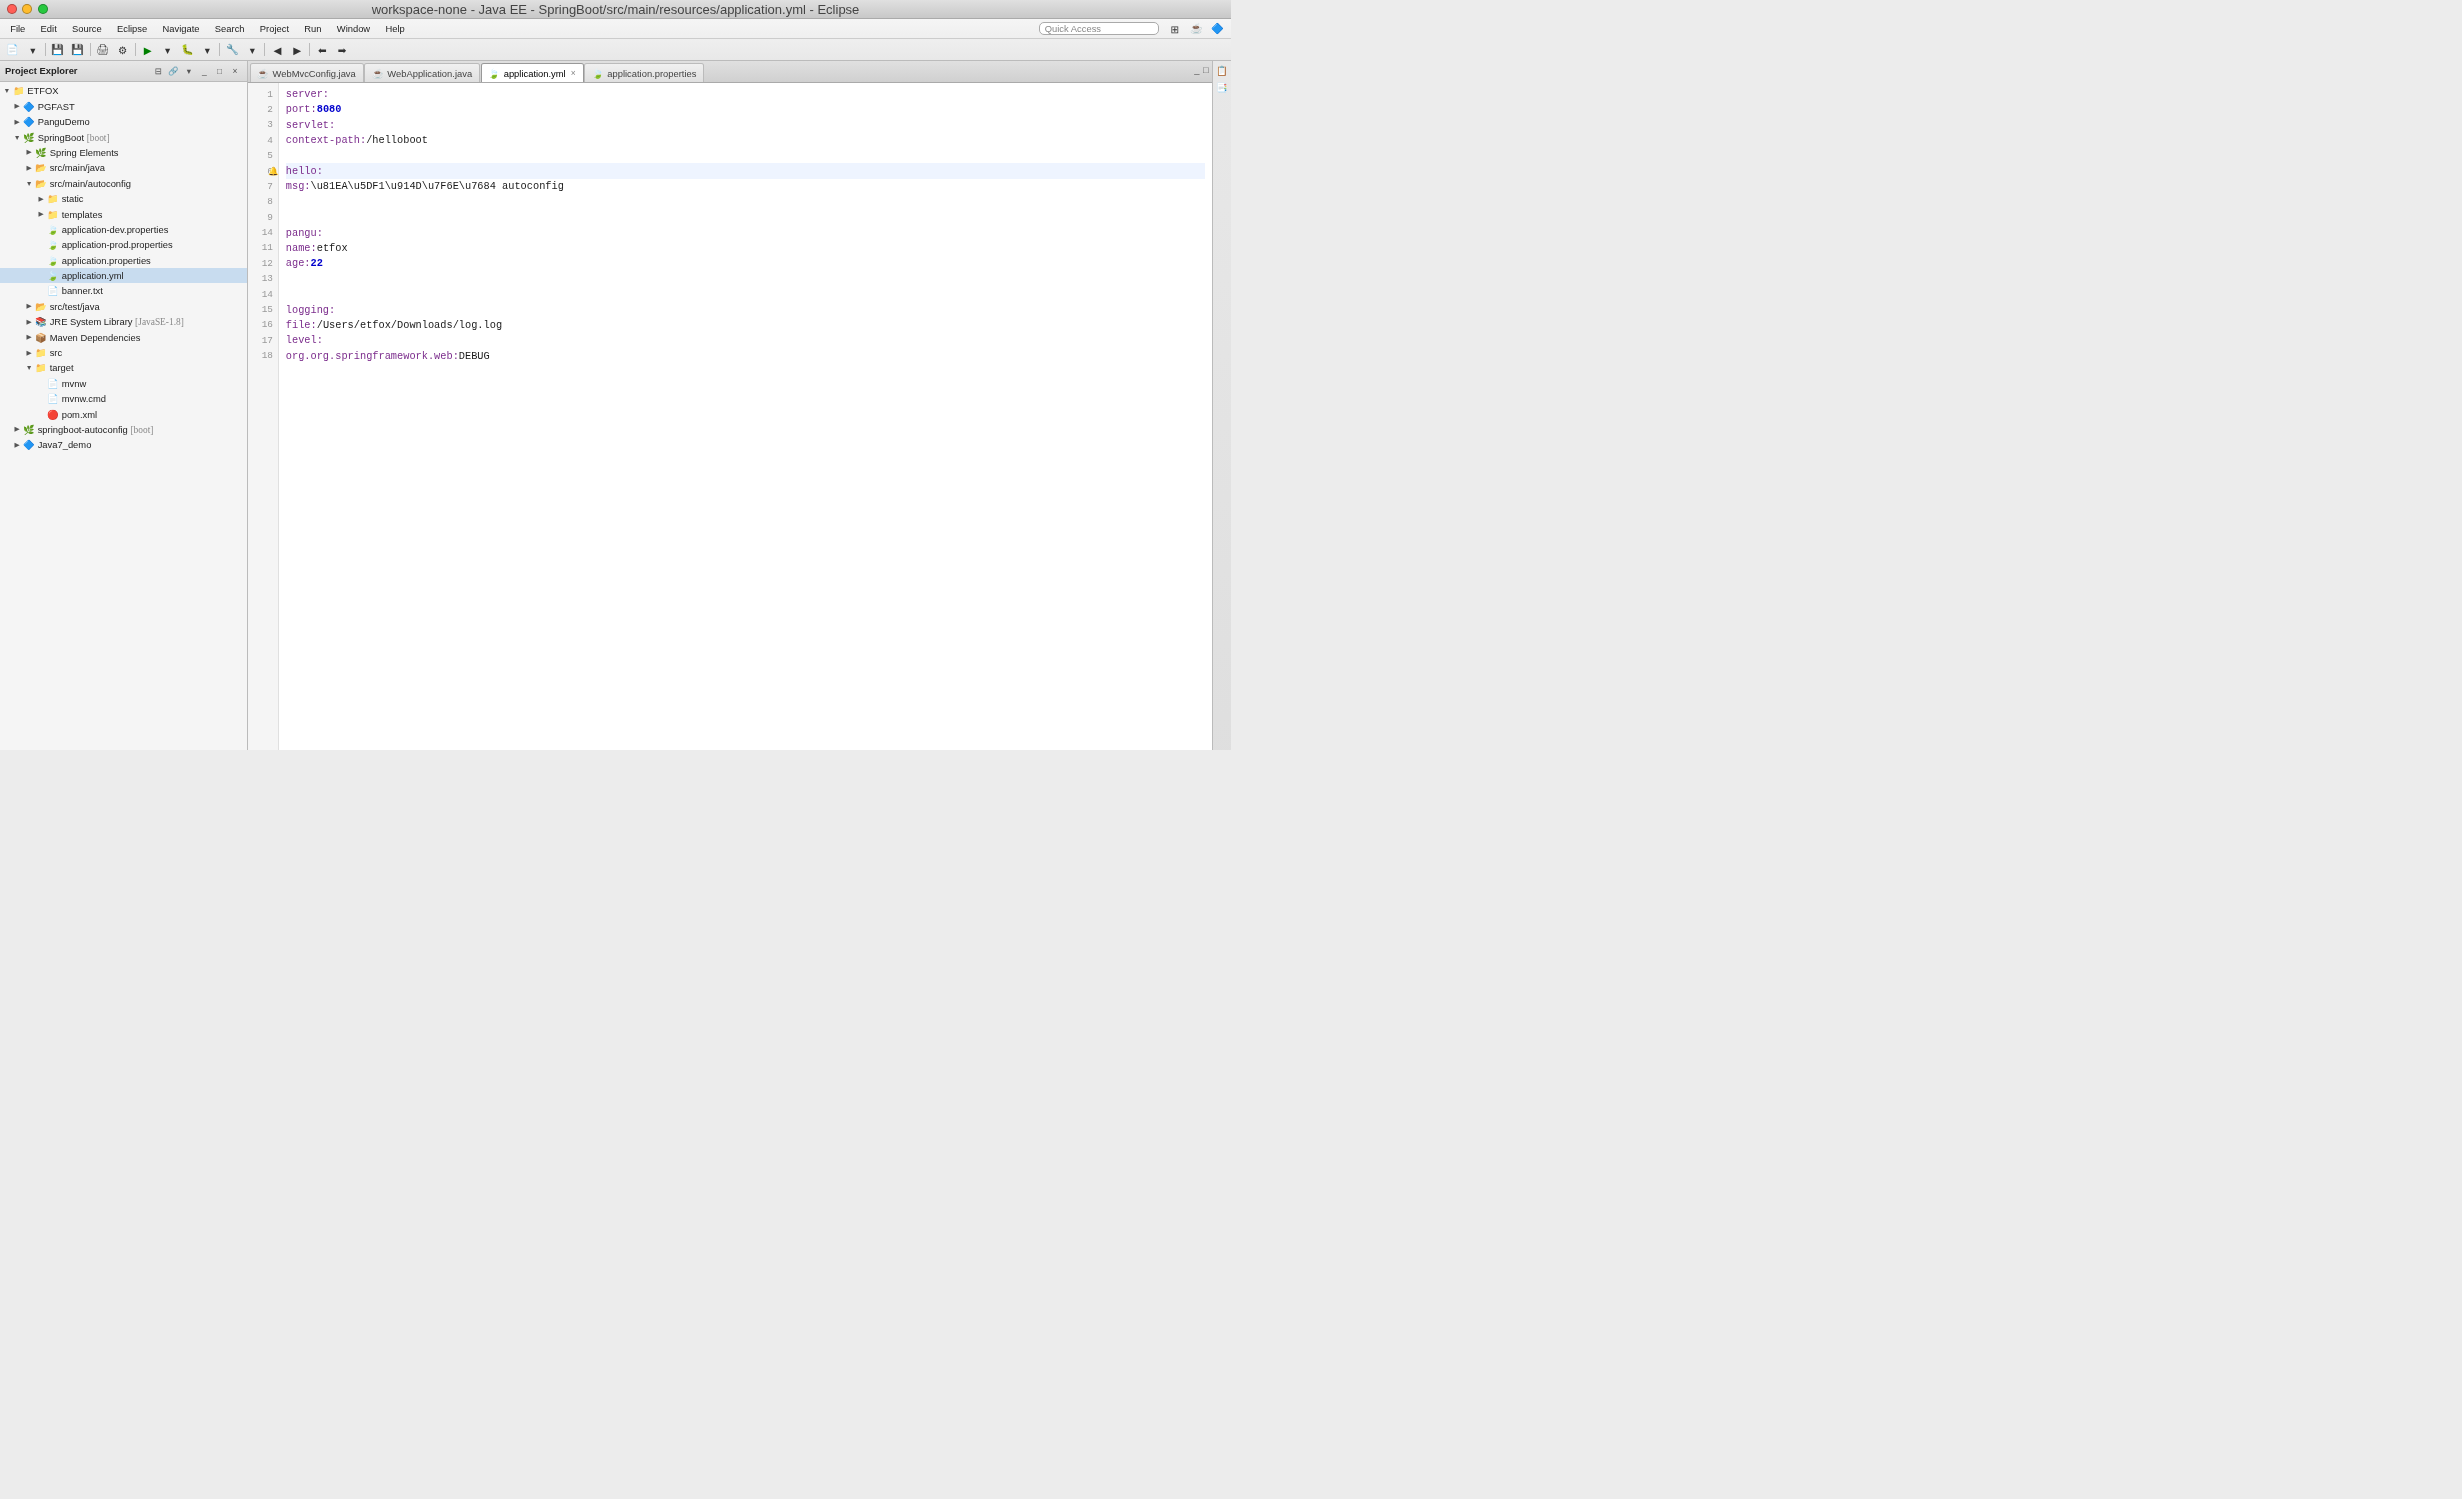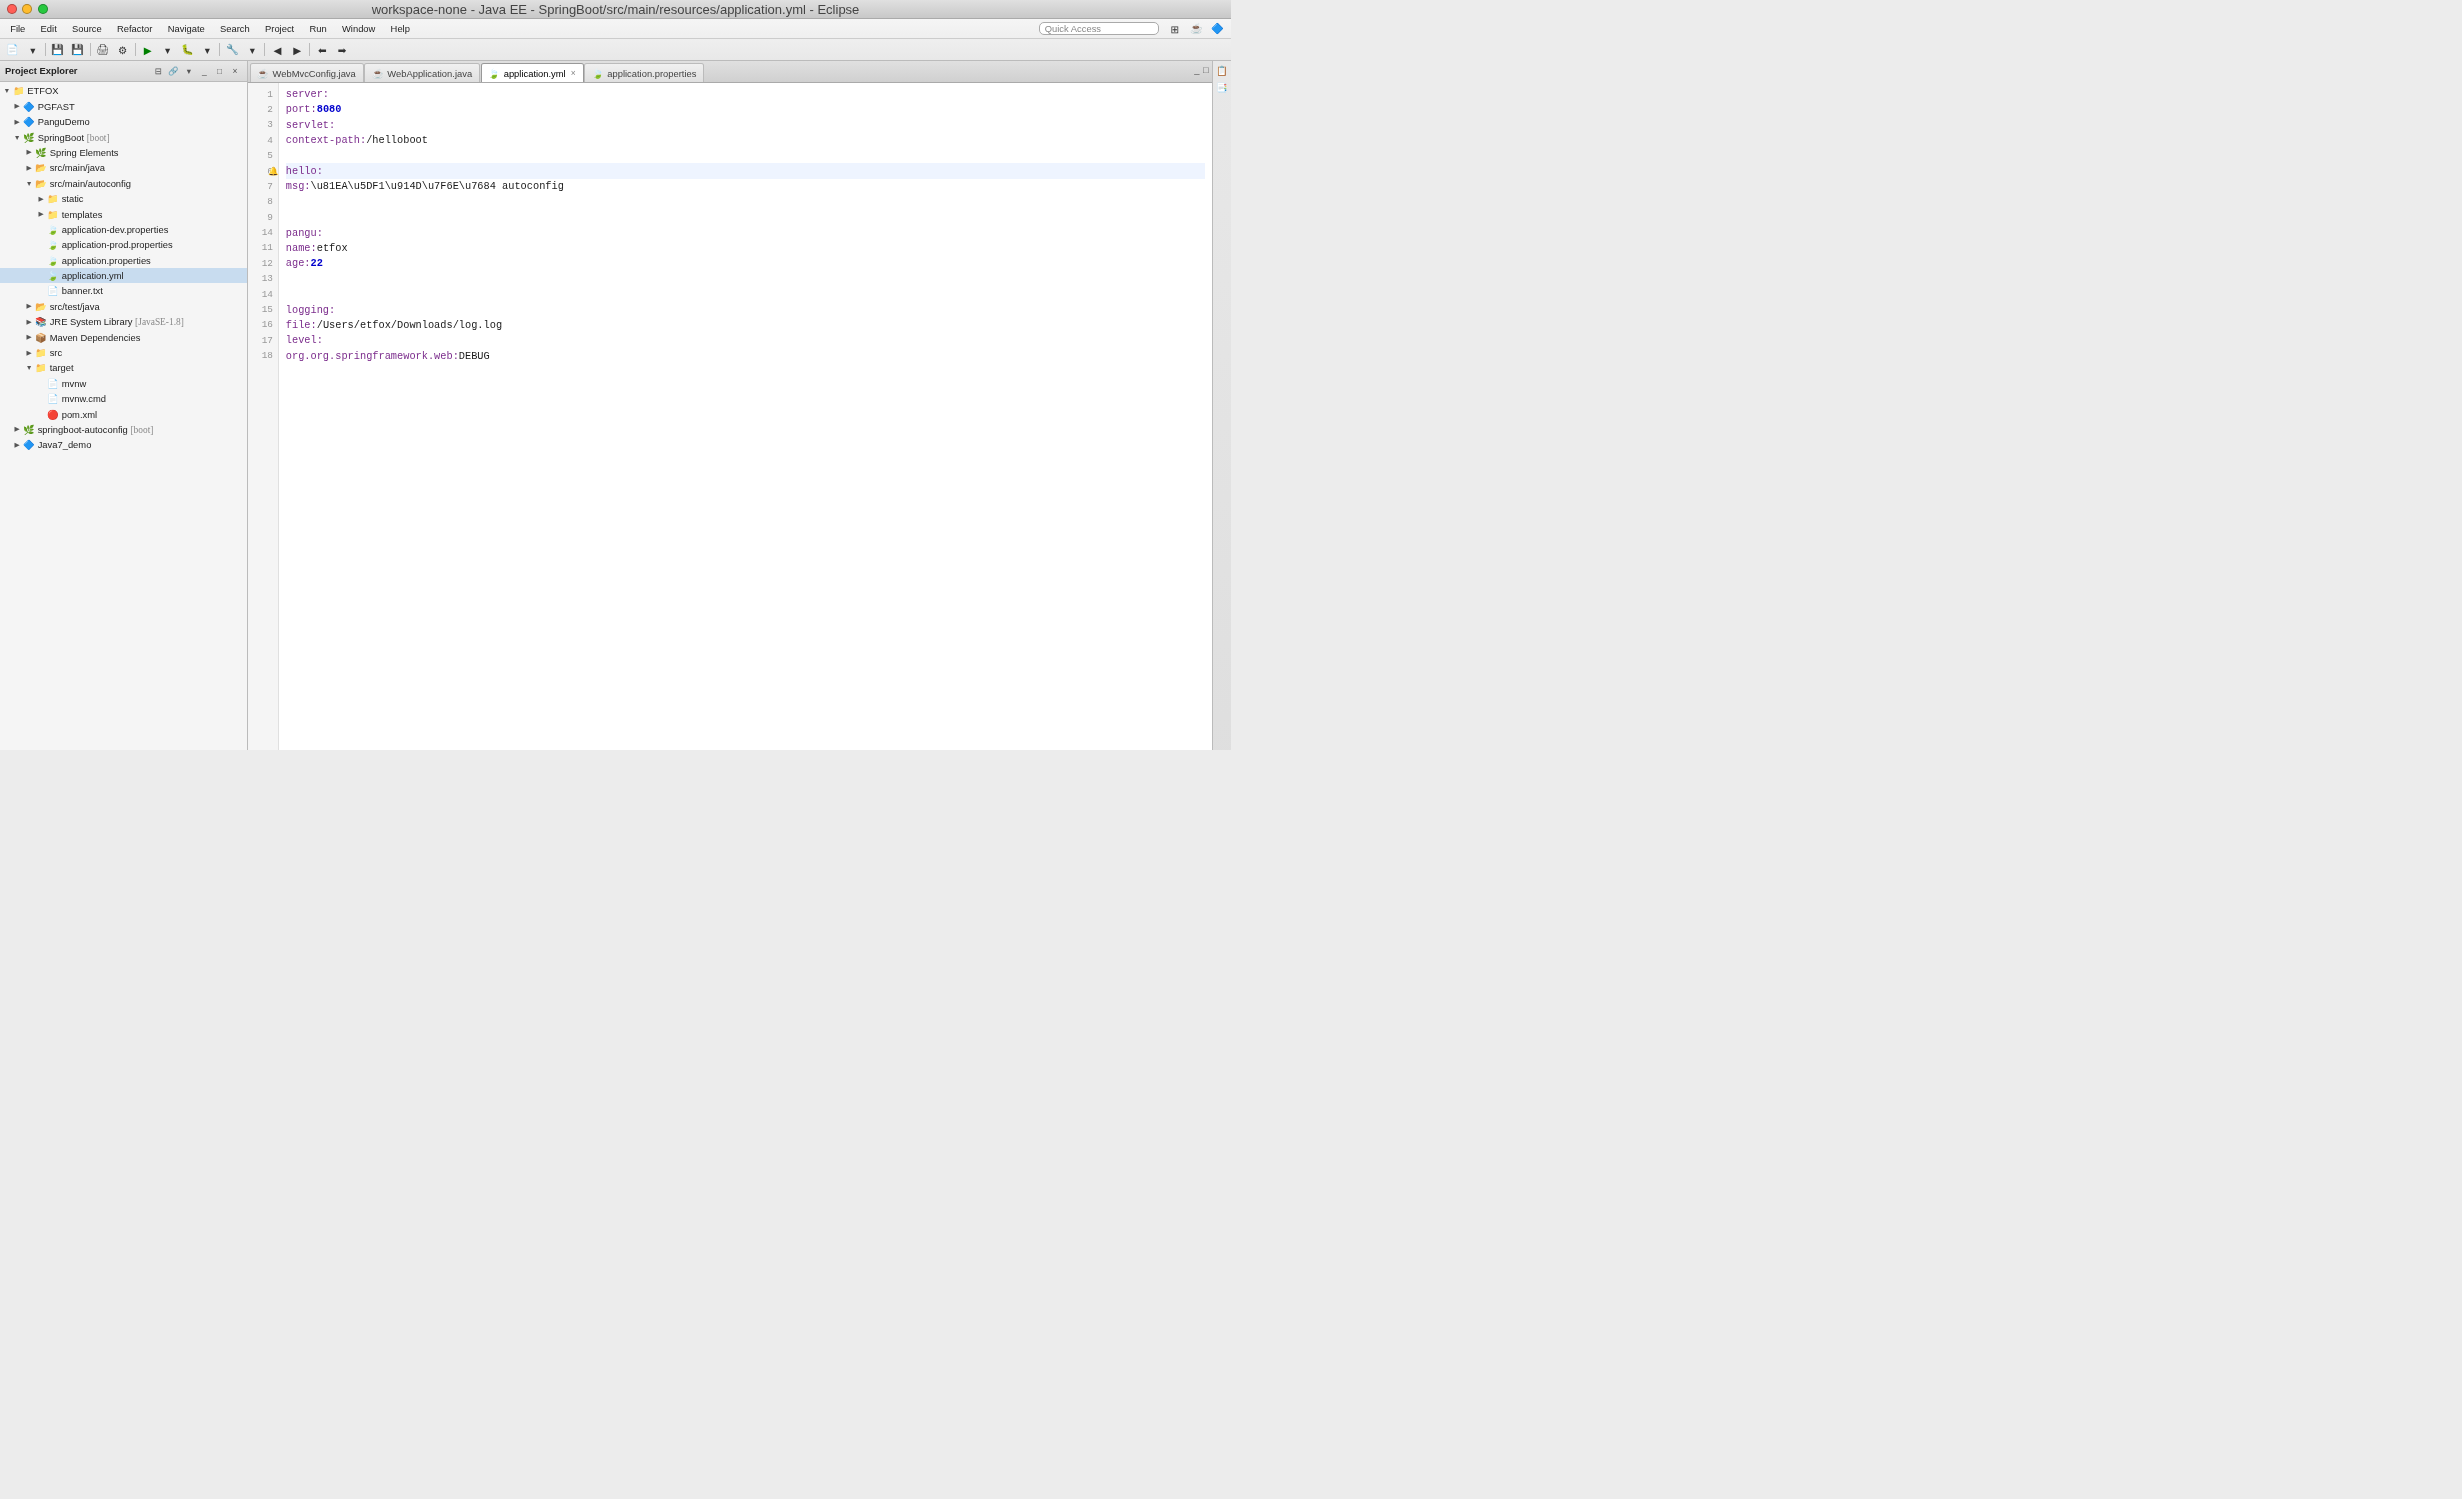--- a/index.html
+++ b/index.html
@@ -379,21 +379,21 @@
     <div class="title-btn maximize"></div>
   </div>
   <span class="title-text">workspace-none - Java EE - SpringBoot/src/main/resources/application.yml - Eclipse</span>
 </div>
 
 <div class="toolbar-area">
   <div class="menu-bar">
     <span class="menu-item">File</span>
     <span class="menu-item">Edit</span>
     <span class="menu-item">Source</span>
-    <span class="menu-item">Refactor</span>
+    <span class="menu-item">Eclipse</span>
     <span class="menu-item">Navigate</span>
     <span class="menu-item">Search</span>
     <span class="menu-item">Project</span>
     <span class="menu-item">Run</span>
     <span class="menu-item">Window</span>
     <span class="menu-item">Help</span>
     <div style="flex:1"></div>
     <div style="display:flex;align-items:center;border:0.9px solid #aaa;background:white;height:13.7px;padding:0 5.1px;border-radius:5px;font-size:9.4px;color:#888;min-width:120px;">
       <span>Quick Access</span>
     </div>

